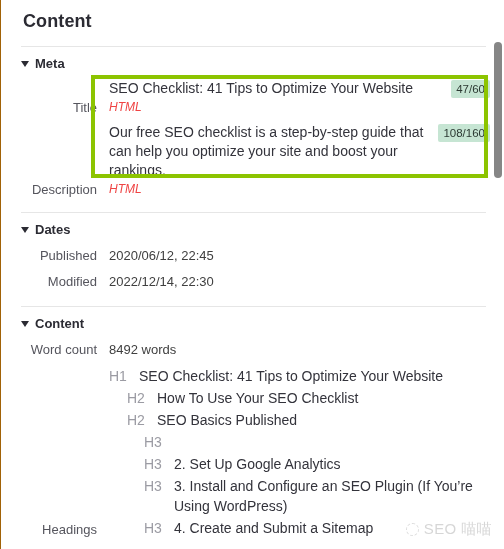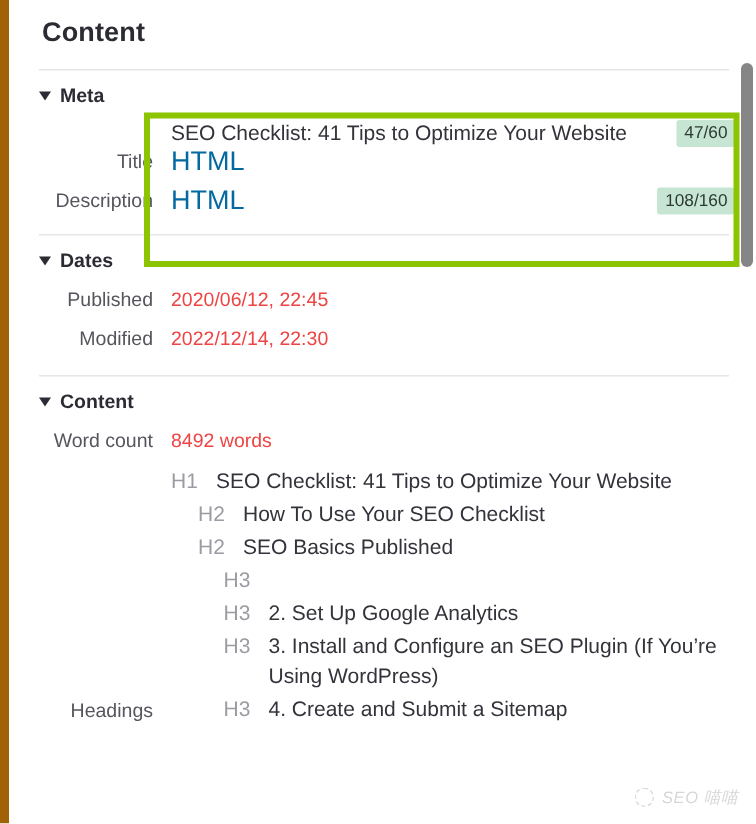--- a/index.html
+++ b/index.html
@@ -11,21 +11,21 @@
     font-family: "Liberation Sans", sans-serif;
     -webkit-font-smoothing: antialiased;
   }
   #app {
     position: relative;
     width: 504px;
     height: 549px;
     background: #ffffff;
     overflow: hidden;
     box-sizing: border-box;
-    border-left: 6px solid #a16207;
+    border-left: 1px solid #a16207;
   }
 
   
   .page-header {
     padding: 10px 0 8px 22px;
   }
   .page-title {
     font-size: 18px;
     font-weight: bold;
     color: #2b2b33;
@@ -83,31 +83,32 @@
     flex: 1;
     padding-left: 12px;
     padding-right: 14px;
     font-size: 14px;
     color: #33333b;
     line-height: 19px;
     position: relative;
   }
   .row-value.small {
     font-size: 13px;
-    color: #ef4444;
+    color: #404040;
   }
   .val-main {
     display: block;
     padding-right: 58px;
   }
   .val-sub {
     display: block;
-    color: #0369a1;
-    font-size: 18px;
+    color: #ef4444;
+    font-size: 12px;
     line-height: 19px;
+    font-style: italic;
   }
   .badge {
     position: absolute;
     top: 1px;
     right: 14px;
     background: #c6e5d3;
     color: #2c3a33;
     font-size: 11.5px;
     line-height: 16px;
     padding: 1px 5px;
@@ -186,24 +187,23 @@
     z-index: 25;
   }
   .wm-logo {
     width: 13px;
     height: 13px;
     border: 1.4px dashed #8a8a8a;
     border-radius: 50%;
     box-sizing: border-box;
   }
   .wm-text {
-    font-size: 11px;
+    font-size: 15px;
     color: #7a7a7a;
     letter-spacing: 0.4px;
-    font-style: italic;
   }
 </style>
 </head>
 <body>
 
 <div id="app">
 
   <div class="page-header">
     <div class="page-title">Content</div>
   </div>
@@ -220,20 +220,21 @@
       <div class="row-value">
         <span class="val-main">SEO Checklist: 41 Tips to Optimize Your Website</span>
         <span class="val-sub">HTML</span>
         <span class="badge">47/60</span>
       </div>
     </div>
 
     <div class="row">
       <div class="row-label">Description</div>
       <div class="row-value">
+        <span class="val-main">Our free SEO checklist is a step-by-step guide that can help you optimize your site and boost your rankings.</span>
         <span class="val-sub">HTML</span>
         <span class="badge">108/160</span>
       </div>
     </div>
   </div>
 
   <div class="hr" style="margin-top:10px"></div>
 
   <div class="section">
     <div class="section-head">

